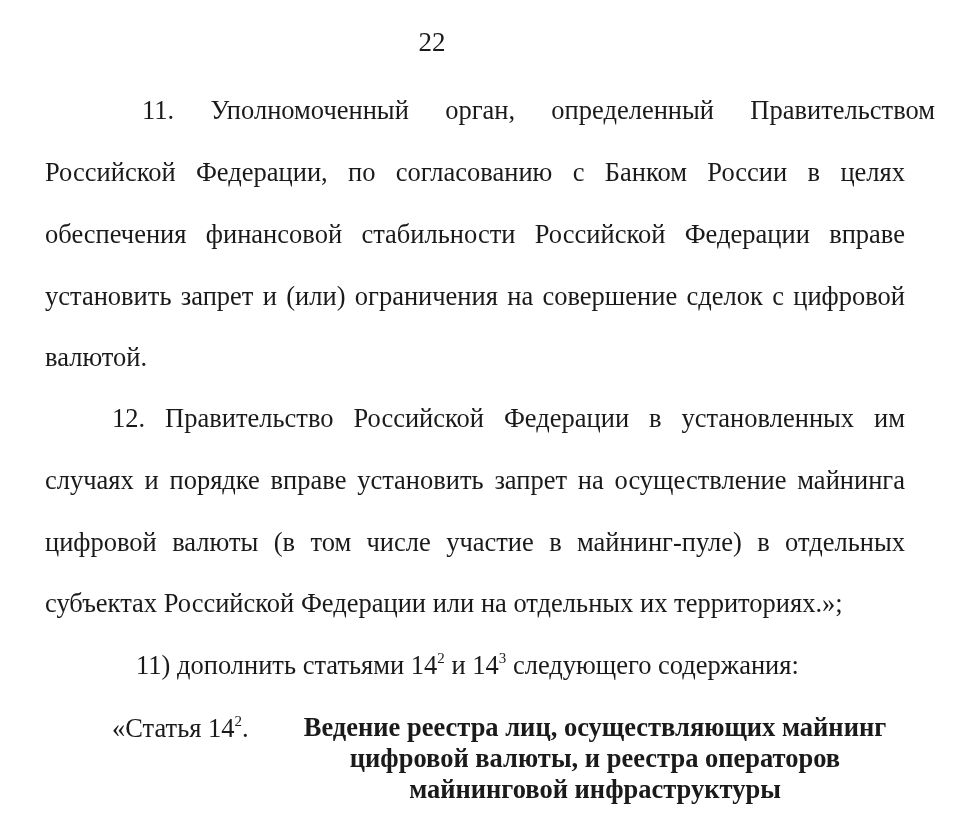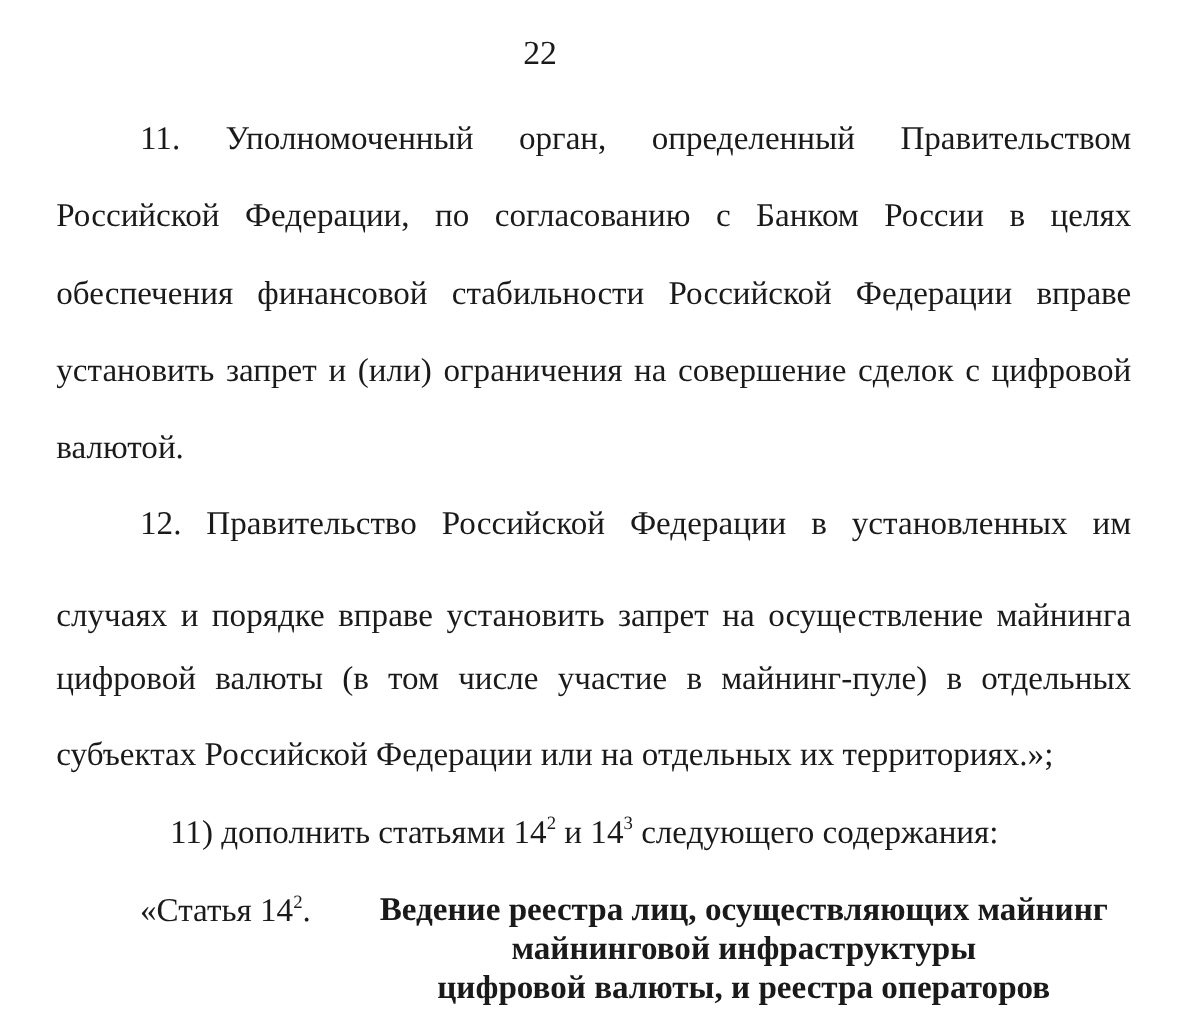--- a/index.html
+++ b/index.html
@@ -19,36 +19,36 @@
   .article-title { position: absolute; left: 163px; top: 0; width: 640px; font-weight: bold;
                    line-height: 31px; padding-top: 4px; text-align: center; }
   .article-title div { white-space: nowrap; }
 </style>
 </head>
 <body>
 
 <div class="page-number">22</div>
 
 <div class="para" style="top: 90px;">
-  <div class="line first" style="top: 0px;">11. Уполномоченный орган, определенный Правительством</div>
+  <div class="line first" style="top: 0px; margin-left: 30px;">11. Уполномоченный орган, определенный Правительством</div>
   <div class="line" style="top: 62px;">Российской Федерации, по согласованию с Банком России в целях</div>
   <div class="line" style="top: 124px;">обеспечения финансовой стабильности Российской Федерации вправе</div>
   <div class="line" style="top: 186px;">установить запрет и (или) ограничения на совершение сделок с цифровой</div>
   <div class="line last" style="top: 247px;">валютой.</div>
 </div>
 
 <div class="para" style="top: 398px;">
   <div class="line first" style="top: 0px;">12. Правительство Российской Федерации в установленных им</div>
-  <div class="line" style="top: 62px; margin-top: 12px;">случаях и порядке вправе установить запрет на осуществление майнинга</div>
+  <div class="line" style="top: 62px;">случаях и порядке вправе установить запрет на осуществление майнинга</div>
   <div class="line" style="top: 124px;">цифровой валюты (в том числе участие в майнинг-пуле) в отдельных</div>
   <div class="line last" style="top: 185px; text-align: right;">субъектах Российской Федерации или на отдельных их территориях.»;</div>
 </div>
 
 <div class="item11"><span>11) дополнить статьями 14</span><sup>2</sup><span> и 14</span><sup>3</sup><span> следующего содержания:</span></div>
 
 <div class="article">
   <div class="article-label"><span>«Статья 14</span><sup>2</sup><span>.</span></div>
   <div class="article-title">
     <div>Ведение реестра лиц, осуществляющих майнинг</div>
+    <div>цифровой валюты, и реестра операторов</div>
     <div>майнинговой инфраструктуры</div>
-    <div>цифровой валюты, и реестра операторов</div>
   </div>
 </div>
 
 </body></html>

